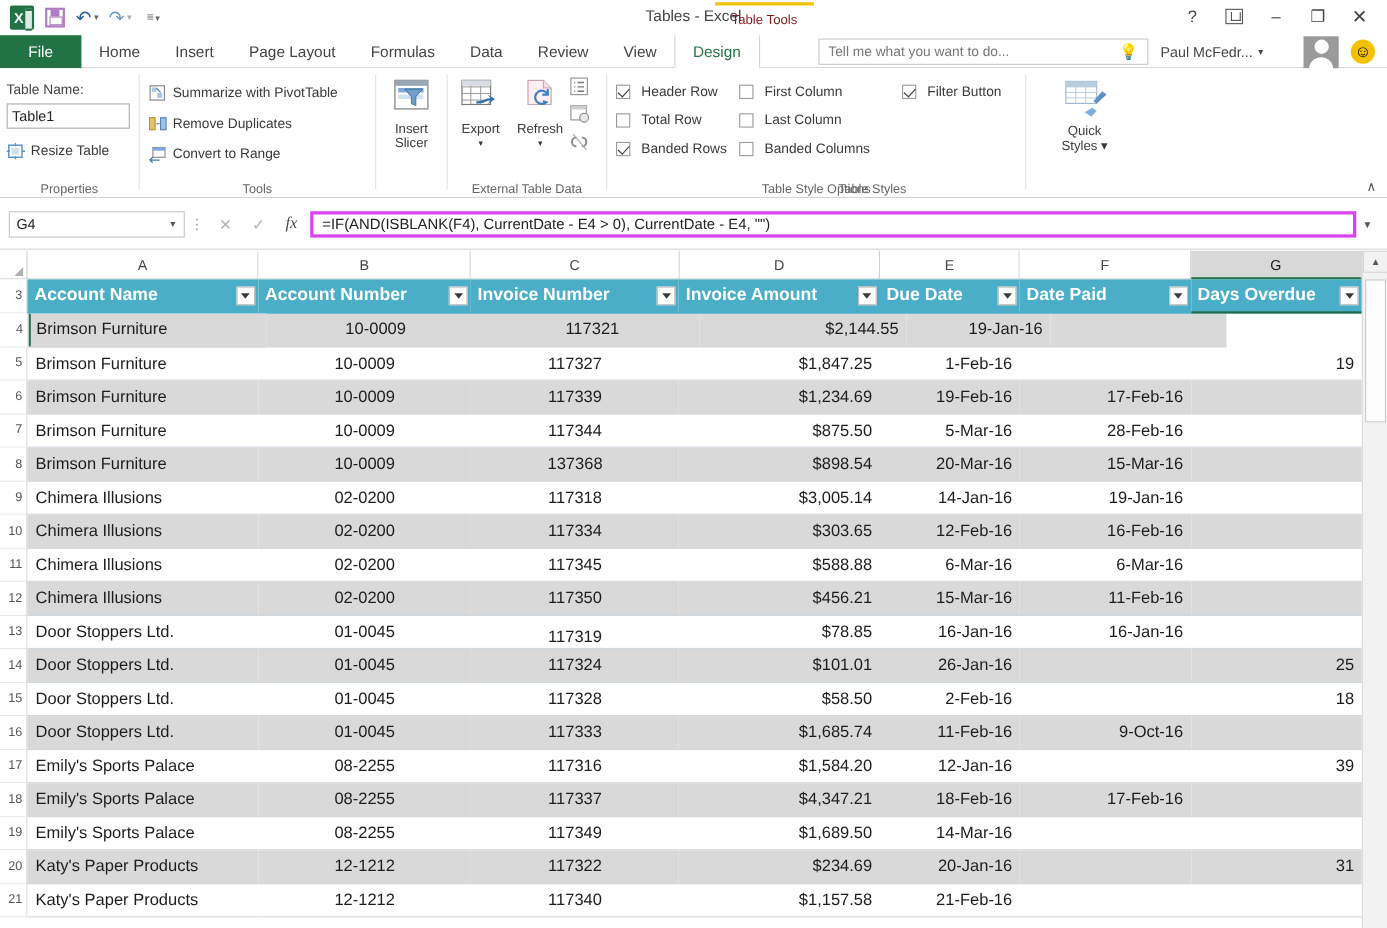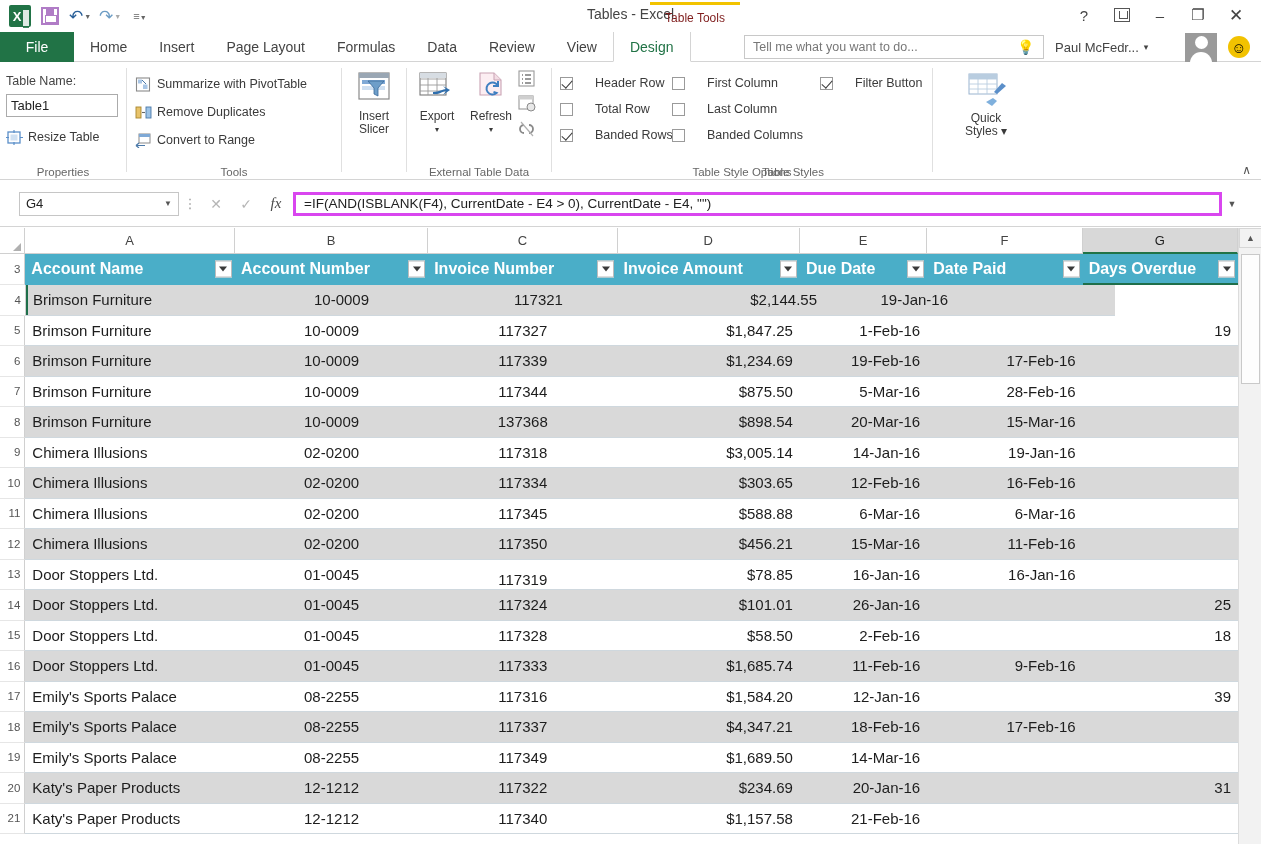--- a/index.html
+++ b/index.html
@@ -122,38 +122,38 @@
     display:flex; align-items:center; gap:5px; font-size:12.5px; color:#3a3a3a;
     cursor:pointer; height:26px; white-space:nowrap;
   }
   .micon { width:17px; height:15px; flex:none; position:relative; }
 
   .bigbtn {
     display:flex; flex-direction:column; align-items:center; cursor:pointer; width:56px;
   }
   .bigbtn .lab { font-size:12px; color:#3a3a3a; line-height:13px; text-align:center; }
 
-  .chk { display:flex; align-items:center; gap:22px; font-size:12.5px; color:#3a3a3a; cursor:pointer; height:26px;}
+  .chk { display:flex; align-items:center; gap:10px; font-size:12.5px; color:#3a3a3a; cursor:pointer; height:26px;}
   .box {
     width:13px;height:13px;border:1px solid #9a9a9a;background:#fff;flex:none;
     position:relative;
   }
   .box.on::after{
     content:""; position:absolute; left:3px; top:0px; width:5px; height:9px;
     border:solid #3a3a3a; border-width:0 1.6px 1.6px 0; transform:rotate(42deg);
   }
   .collapse-ribbon {
     position:absolute; right:10px; bottom:2px; font-size:12px; color:#555; cursor:pointer;
   }
 
   
   .fbar {
     position:absolute; left:0; top:181px; width:1261px; height:46px;
     background:#fff; border-bottom:1px solid #d4d4d4;
-    display:flex; align-items:center; padding:0 19px;
+    display:flex; align-items:center; padding:0 8px;
   }
   .namebox {
     width:160px; height:24px; border:1px solid #c6c6c6; background:#fff;
     display:flex; align-items:center; padding:0 6px; font-size:13px; color:#222; cursor:text;
   }
   .namebox .cv { margin-left:auto; font-size:8px; color:#555; }
   .dots { width:22px; text-align:center; font-size:13px; color:#9a9a9a; cursor:pointer; letter-spacing:0; }
   .fb-btn { width:30px; text-align:center; font-size:14px; color:#b5b5b5; cursor:pointer; }
   .fb-btn.fx { color:#4a4a4a; font-style:italic; font-family:"Liberation Serif",serif; font-size:15px;}
   .finput {
@@ -656,21 +656,21 @@
           <div class="cell r plain" style="width: 160px;"></div>
           <div class="cell r plain" style="width: 160px;">18</div>
         </div>
         <div class="gridrow">
           <div class="rowhdr">16</div>
           <div class="cell  band" style="width: 216px;">Door Stoppers Ltd.</div>
           <div class="cell c band" style="width: 199px;">01-0045</div>
           <div class="cell c band" style="width: 195px;">117333</div>
           <div class="cell r band" style="width: 188px;">$1,685.74</div>
           <div class="cell r band" style="width: 131px;">11-Feb-16</div>
-          <div class="cell r band" style="width: 160px;">9-Feb-16</div>
+          <div class="cell r band" style="width: 160px;">9-Oct-16</div>
           <div class="cell r band" style="width: 160px;"></div>
         </div>
         <div class="gridrow">
           <div class="rowhdr">17</div>
           <div class="cell  plain" style="width: 216px;">Emily's Sports Palace</div>
           <div class="cell c plain" style="width: 199px;">08-2255</div>
           <div class="cell c plain" style="width: 195px;">117316</div>
           <div class="cell r plain" style="width: 188px;">$1,584.20</div>
           <div class="cell r plain" style="width: 131px;">12-Jan-16</div>
           <div class="cell r plain" style="width: 160px;"></div>

